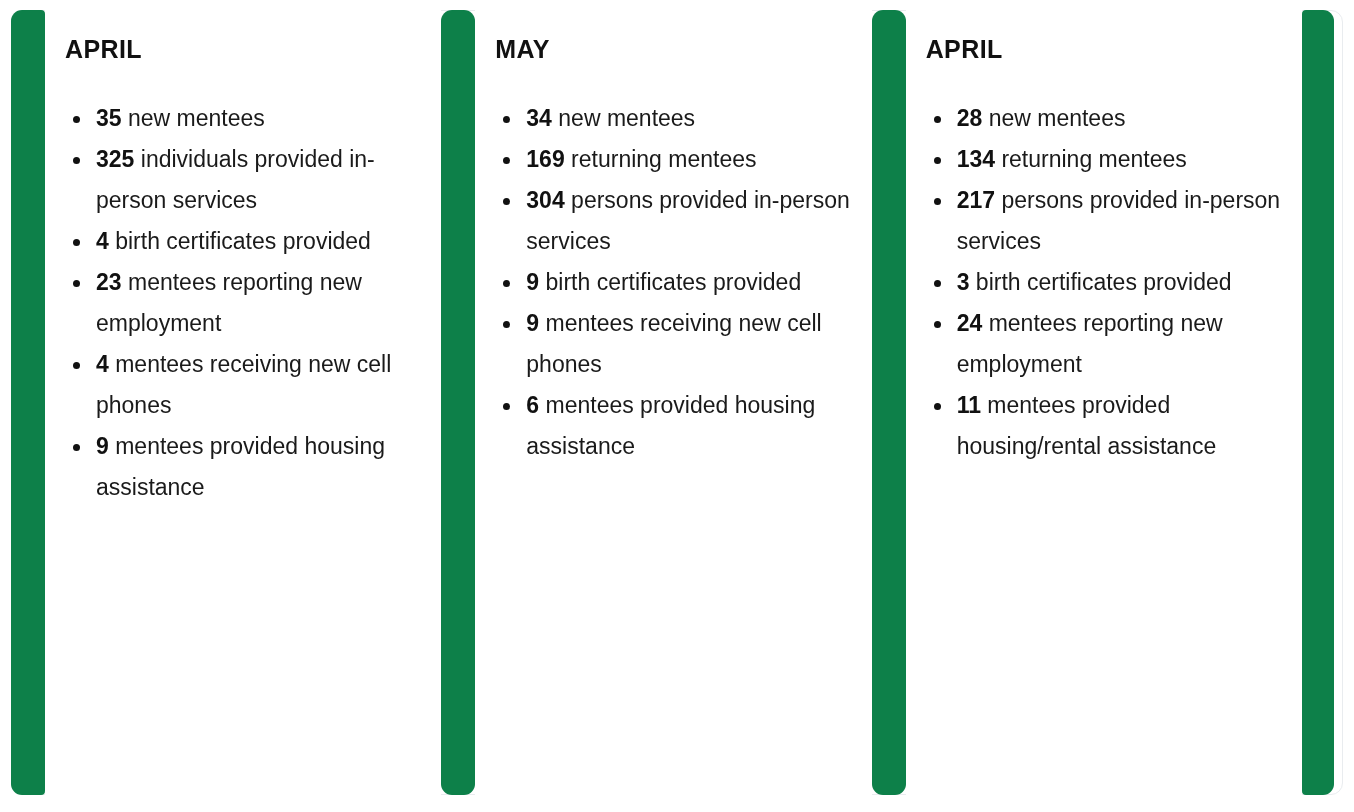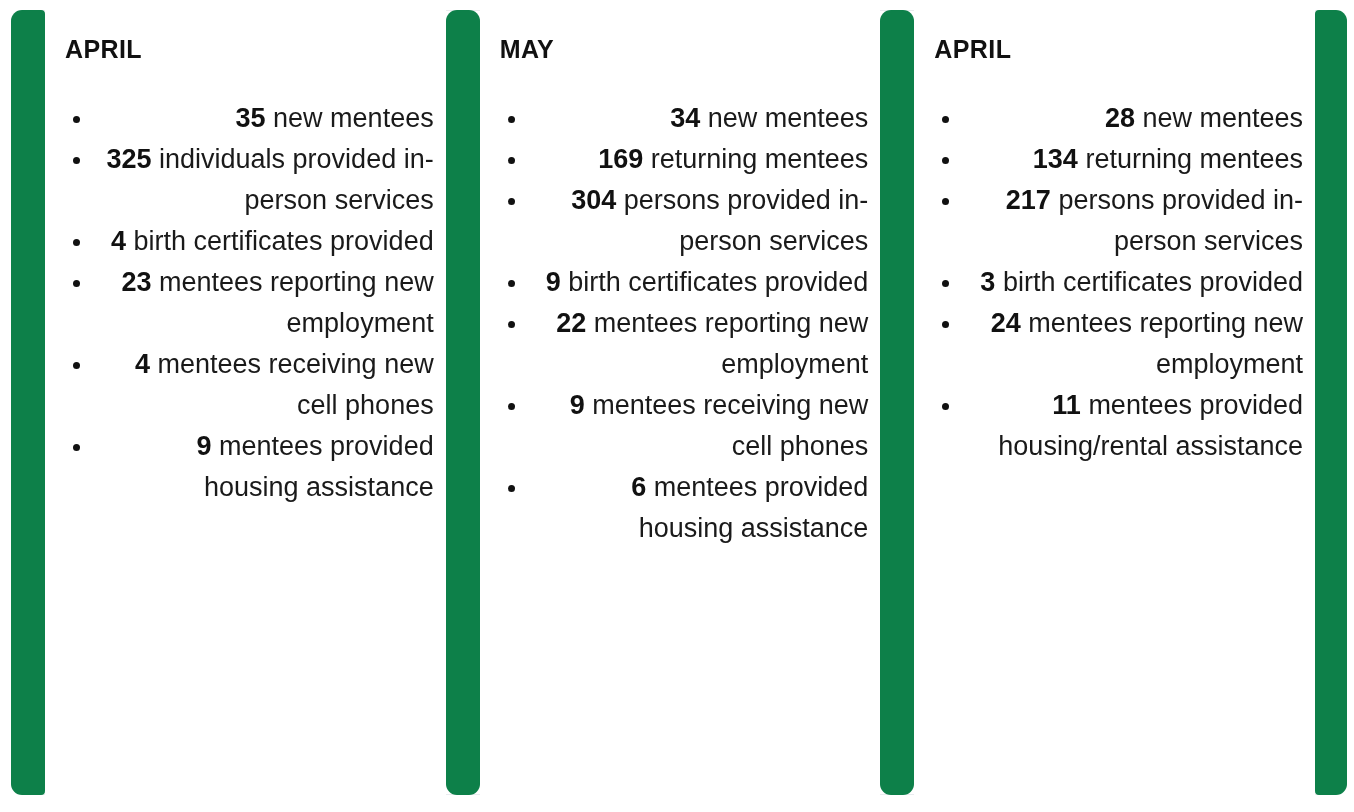--- a/index.html
+++ b/index.html
@@ -13,21 +13,21 @@
     font-family: "Liberation Sans", sans-serif;
     -webkit-font-smoothing: antialiased;
     overflow: hidden;
   }
 
   .board {
     position: relative;
     width: 1354px;
     height: 812px;
     box-sizing: border-box;
-    padding: 10px 7px 17px 11px;
+    padding: 10px 20px 17px 11px;
     display: flex;
     align-items: stretch;
   }
 
   
   .sheet {
     position: absolute;
     left: 11px;
     top: 10px;
     width: 1332px;
@@ -86,25 +86,24 @@
 
   .stat-list {
     list-style: none;
     margin: 0;
     padding: 0;
   }
 
   .stat-item {
     position: relative;
     padding-left: 31px;
-    font-size: 27px;
+    font-size: 23px;
     line-height: 41px;
     color: #1a1a1a;
     font-weight: 400;
-    text-align: right;
   }
   .stat-item::before {
     content: "";
     position: absolute;
     left: 8px;
     top: 18px;
     width: 7px;
     height: 7px;
     border-radius: 50%;
     background: #111111;
@@ -153,21 +152,20 @@
 
     <div class="month-card">
       <div class="green-bar"></div>
       <div class="card-body">
         <h2 class="month-title">MAY</h2>
         <ul class="stat-list">
           <li class="stat-item"><span class="stat-value">34</span><span class="stat-label"> new mentees</span></li>
           <li class="stat-item"><span class="stat-value">169</span><span class="stat-label"> returning mentees</span></li>
           <li class="stat-item"><span class="stat-value">304</span><span class="stat-label"> persons provided in-person services</span></li>
           <li class="stat-item"><span class="stat-value">9</span><span class="stat-label"> birth certificates provided</span></li>
-          <li class="stat-item"><span class="stat-value">22</span><span class="stat-label"> mentees reporting new employment</span></li>
           <li class="stat-item"><span class="stat-value">9</span><span class="stat-label"> mentees receiving new cell phones</span></li>
           <li class="stat-item"><span class="stat-value">6</span><span class="stat-label"> mentees provided housing assistance</span></li>
         </ul>
       </div>
     </div>
 
     <div class="month-card">
       <div class="green-bar"></div>
       <div class="card-body">
         <h2 class="month-title">APRIL</h2>

